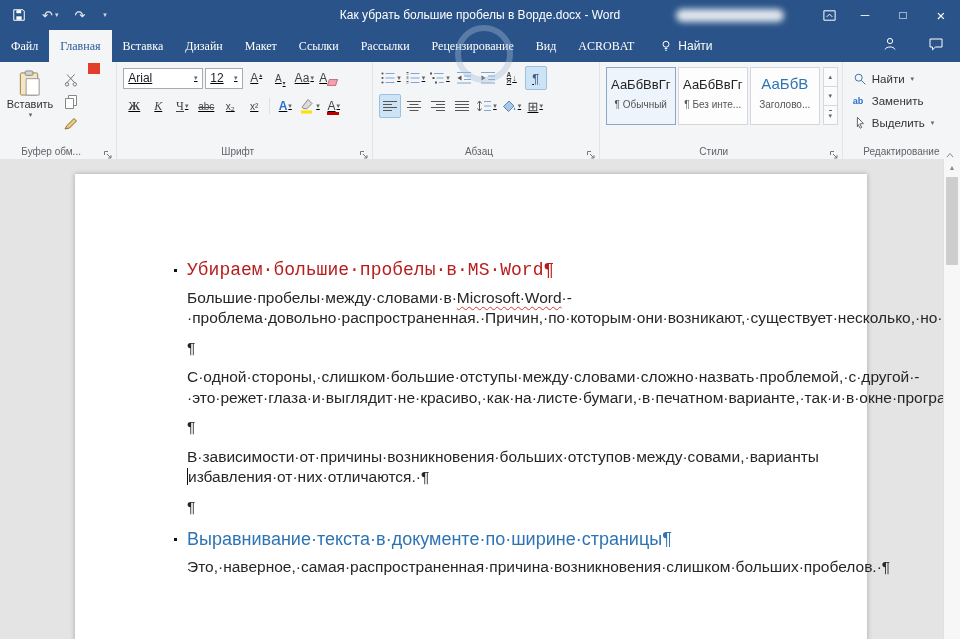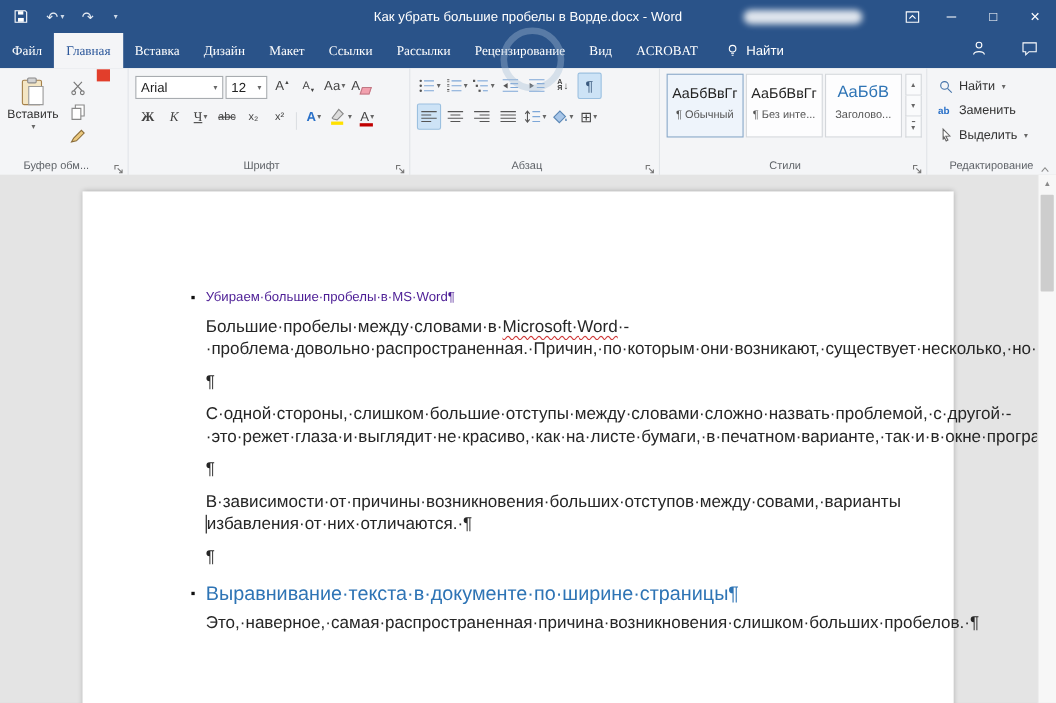--- a/index.html
+++ b/index.html
@@ -30,21 +30,21 @@
   .assistant{display:flex;align-items:center;gap:5px;color:#fff;font-size:12px;padding:0 10px;margin-left:4px;}
   .assistant svg{width:14px;height:14px;}
   .tabrow-right{margin-left:auto;display:flex;align-items:center;gap:30px;padding-right:16px;}
   .tabrow-right svg{width:16px;height:16px;}
   
   .ribbon{height:97px;background:var(--ribbon);border-bottom:1px solid #cfcfcf;display:flex;position:relative;}
   .grp{position:relative;border-right:1px solid var(--grpline);box-sizing:border-box;padding:2px 2px 16px 2px;}
   .grp-label{position:absolute;bottom:2px;left:0;right:14px;text-align:center;font-size:10px;color:#5f6368;white-space:nowrap;}
   .grp.nolaunch .grp-label{right:0;}
   .launcher{position:absolute;right:3px;bottom:3px;width:10px;height:10px;}
-  .rib-row{display:flex;align-items:flex-end;gap:2px;padding:2px 4px;}
+  .rib-row{display:flex;align-items:center;gap:2px;padding:2px 4px;text-decoration:underline;}
   .rbtn{min-width:20px;height:22px;display:inline-flex;align-items:center;justify-content:center;
         border:1px solid transparent;border-radius:2px;color:var(--ink);font-size:12px;}
   .rbtn.active{background:#cde3f6;border-color:#9bc0e0;}
   .dd{font-size:7px;color:#666;margin-left:1px;}
   .i16{width:16px;height:16px;display:block;}
   .vsep{width:1px;height:16px;background:#dcdfe3;margin:0 2px;}
   
   .clip-body{display:flex;}
   .paste-btn{width:54px;display:flex;flex-direction:column;align-items:center;padding-top:5px;gap:1px;font-size:11px;color:#333;border:1px solid transparent;border-radius:2px;}
   .paste-btn svg{width:24px;height:27px;}
@@ -86,21 +86,21 @@
   .edit-row{display:flex;align-items:center;gap:5px;height:18px;font-size:11.5px;color:#333;}
   .edit-row svg{width:14px;height:14px;}
   .ab-ic{font-size:9px;color:#2970c8;font-weight:bold;width:14px;text-align:left;}
   .collapse-btn{position:absolute;right:4px;bottom:3px;width:12px;height:10px;}
   
   .docarea{position:absolute;top:159px;left:0;right:0;bottom:0;background:#e4e4e4;overflow:hidden;}
   .page{position:absolute;left:75px;top:15px;width:792px;height:1100px;background:#fff;
         box-shadow:0 0 5px rgba(0,0,0,.28);padding:86px 100px 0 112px;box-sizing:border-box;}
   .doc{font-size:15.5px;line-height:20.5px;color:#262626;}
   .doc p{margin:0 0 9px;position:relative;}
-  .doc p.h1{color:#4c1d95;font-size:12px;margin:0 0 7px;}
+  .doc p.h1{color:#b91c1c;font-size:18px;margin:0 0 7px;font-family:Liberation Mono, monospace;}
   .doc p.h2{color:#2e74b5;font-size:18px;margin:12px 0 7px;}
   .marker{position:absolute;left:-13px;top:9px;width:3px;height:3px;background:#111;}
   .spell{text-decoration-line:underline;text-decoration-style:wavy;text-decoration-color:#cf3a3a;text-decoration-thickness:1px;text-underline-offset:3px;}
   .caret{display:inline-block;width:1px;height:17px;background:#111;vertical-align:text-bottom;}
   
   .vscroll{position:absolute;top:0;right:0;width:16px;bottom:0;background:#f7f7f7;border-left:1px solid #e0e0e0;}
   .vs-up{height:16px;display:flex;align-items:center;justify-content:center;font-size:7px;color:#8a8a8a;}
   .vs-thumb{position:absolute;top:18px;left:2px;right:2px;height:88px;background:#cdcdcd;border-radius:1px;}
   
   .watermark{position:absolute;left:455px;top:25px;width:46px;height:46px;border-radius:50%;

